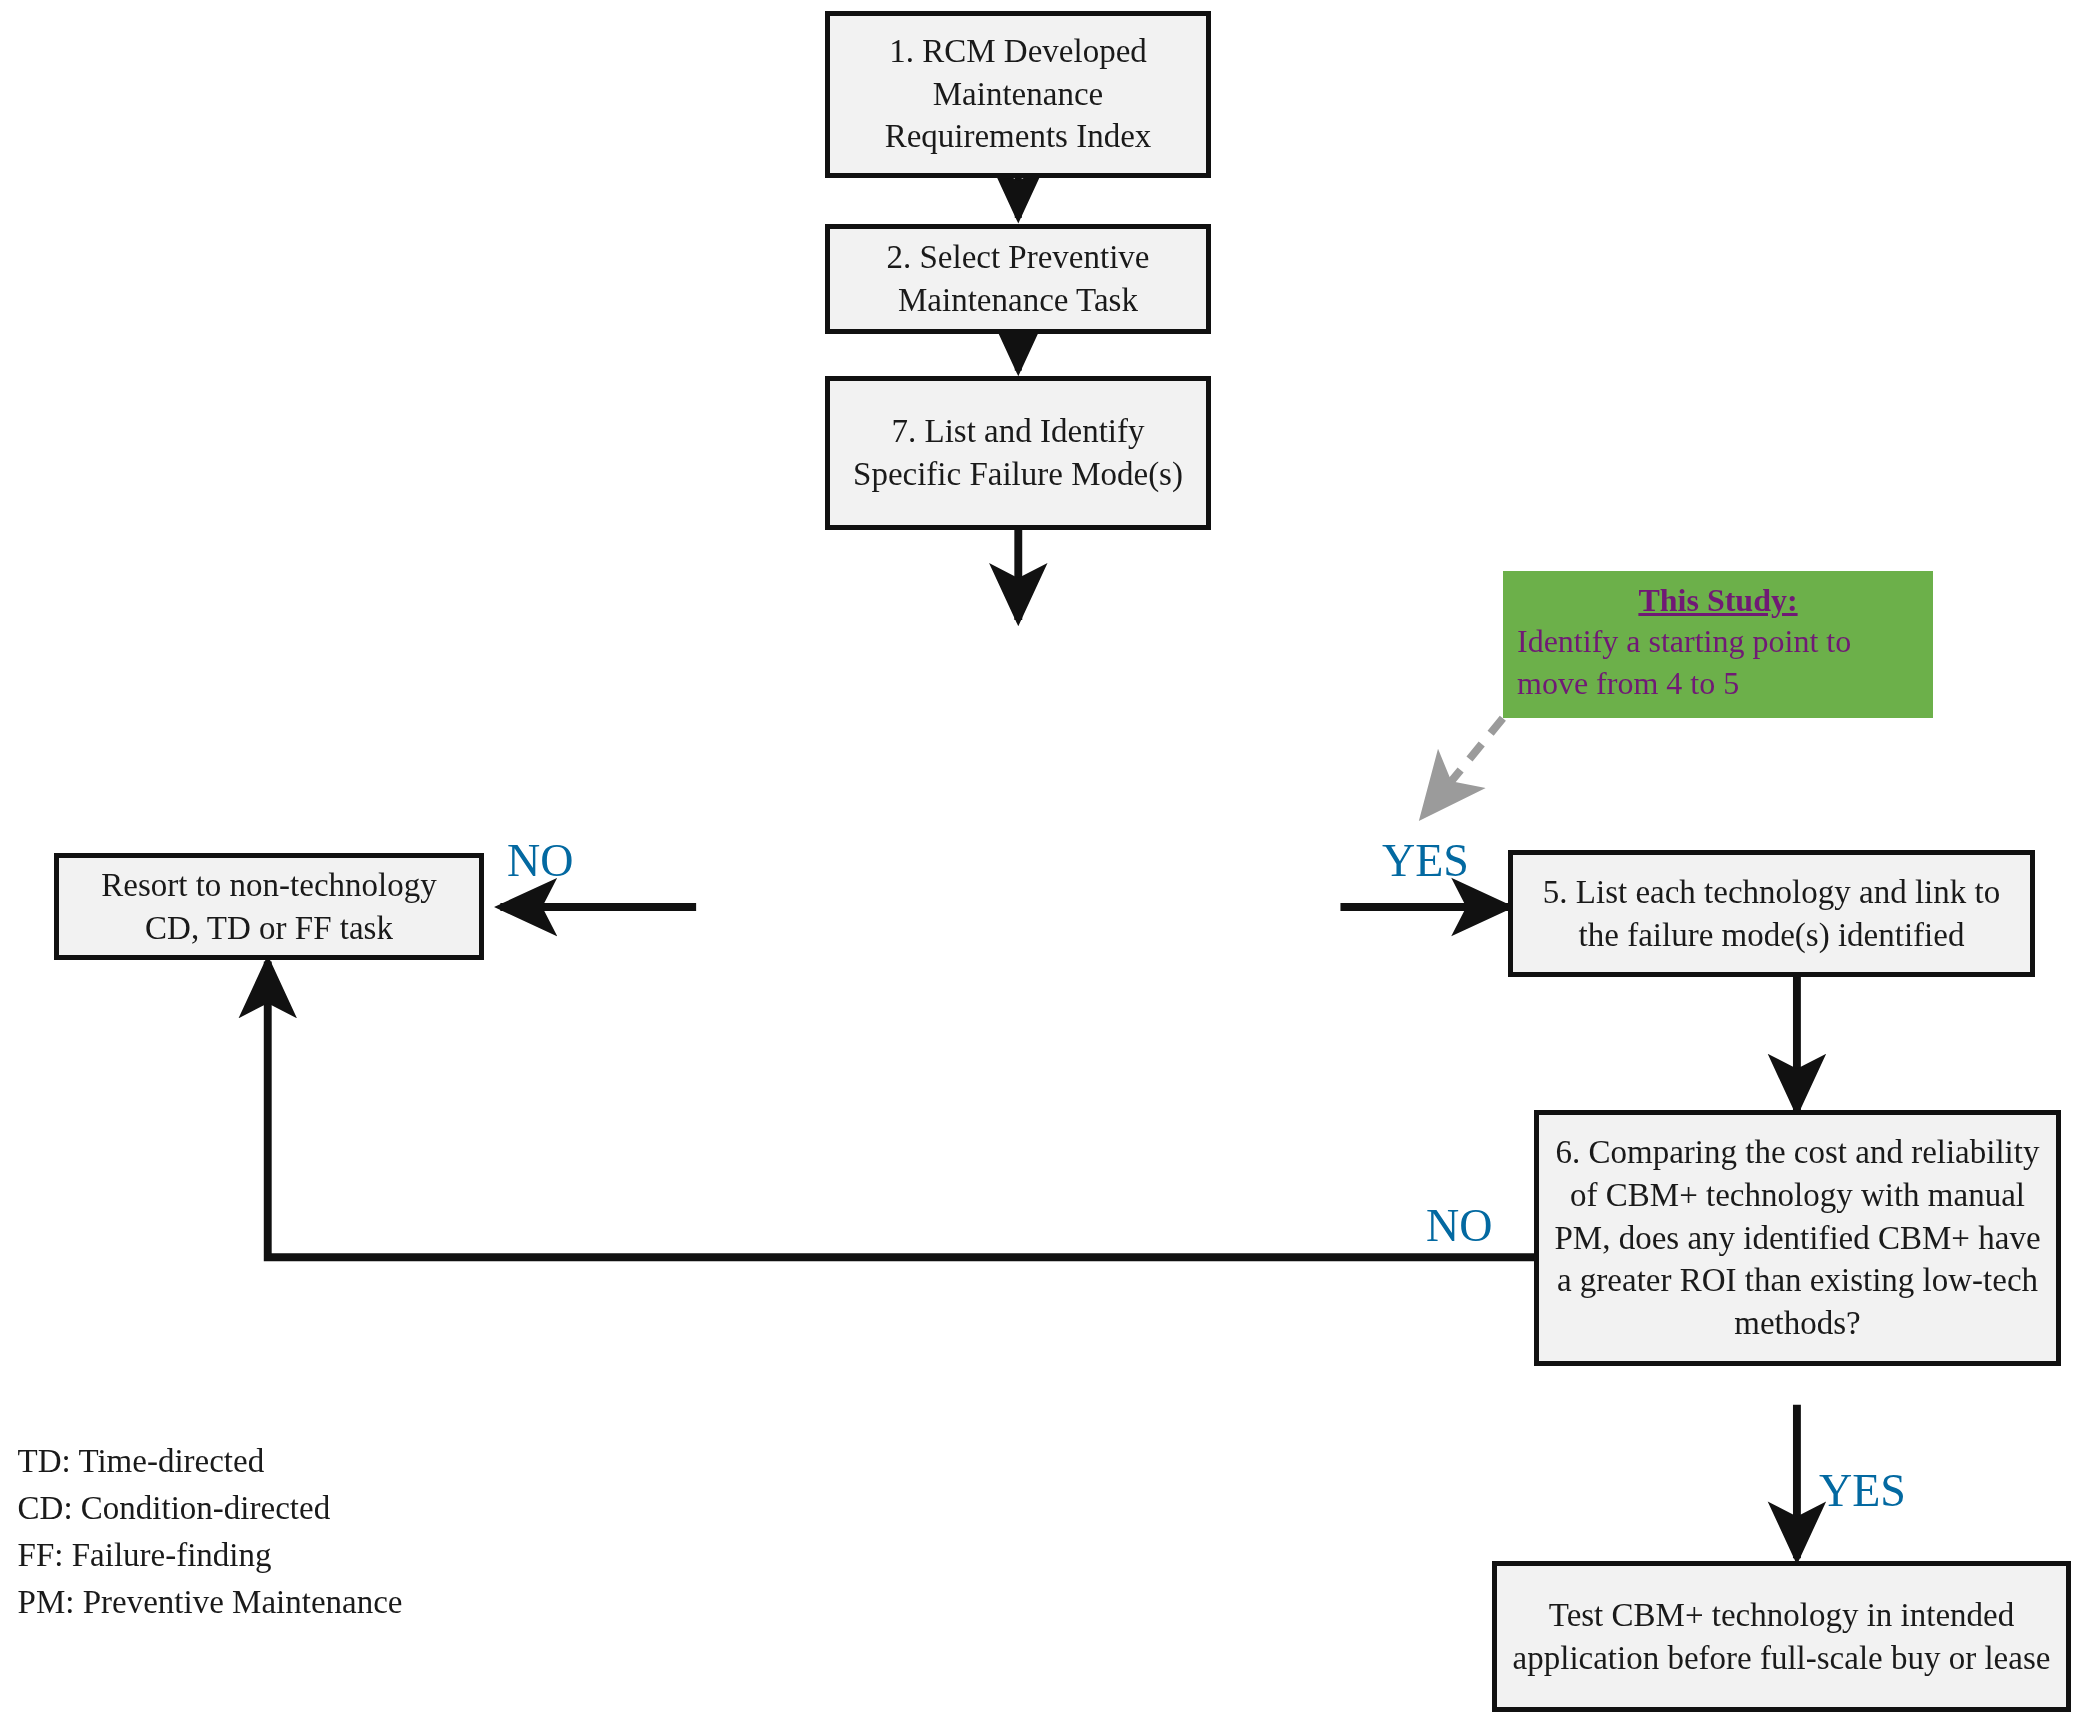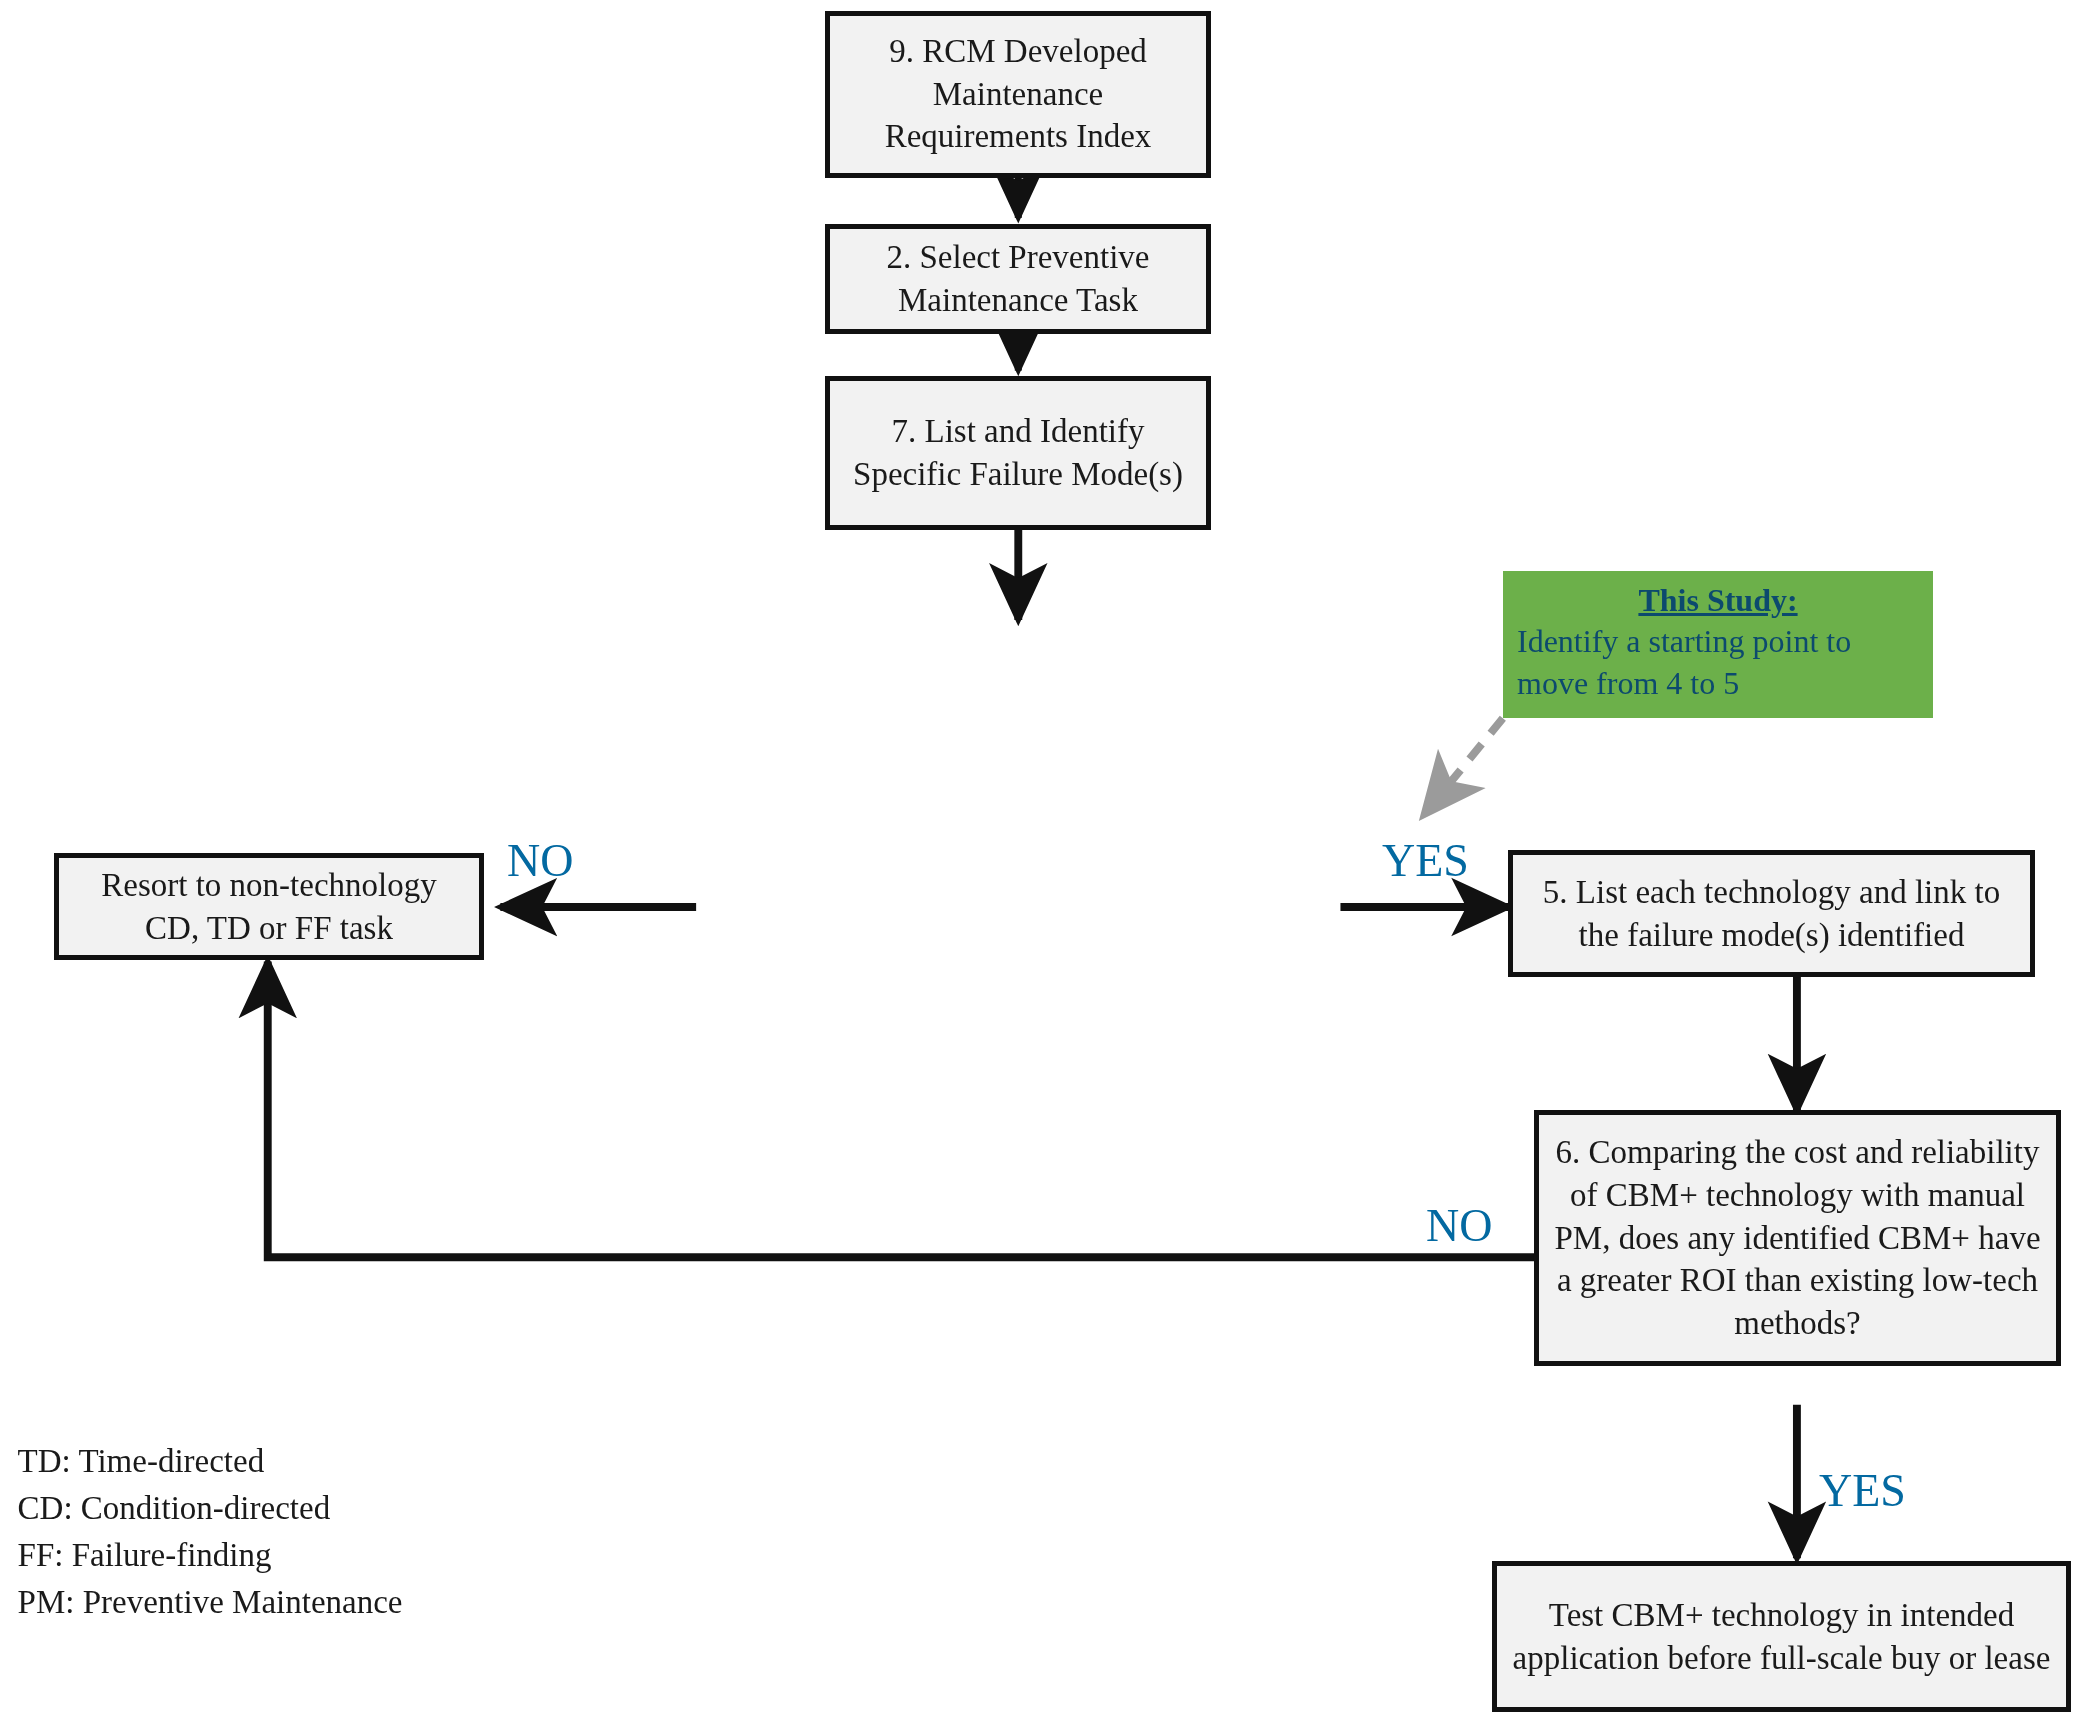--- a/index.html
+++ b/index.html
@@ -37,21 +37,21 @@
   }
 
   .green-note{
     position:absolute;
     box-sizing:border-box;
     background:#6CB04A;
     border:0;
     font-size:32px;
     line-height:1.30;
     padding:8.8px 14px 10.5px 14px;
-    color:#0c4a6e;
+    color:#701a75;
   }
   .green-note .hdr{display:block;text-align:center;font-weight:bold;text-decoration:underline;}
   .green-note .body{display:block;text-align:left;}
 
   .edge-label{
     position:absolute;
     font-size:46px;
     line-height:1;
     white-space:nowrap;
     color:#0369a1;
@@ -95,21 +95,21 @@
     <line x1="2047" y1="1090" x2="2047" y2="1265" stroke="#111111" stroke-width="9" marker-end="url(#arrowSolid)"></line>
 
     <polyline points="1748,1432 305,1432 305,1095" fill="none" stroke="#111111" stroke-width="9" marker-end="url(#arrowSolid)"></polyline>
 
     <line x1="2047" y1="1600" x2="2047" y2="1775" stroke="#111111" stroke-width="9" marker-end="url(#arrowSolid)"></line>
 
     <line x1="1712" y1="818" x2="1622" y2="928" stroke="#9B9B9B" stroke-width="9" stroke-dasharray="22 16" marker-end="url(#arrowDash)"></line>
   </svg>
 
   <div class="node" style="left:825px; top:10.5px; width:386px; height:167px;">
-    <span class="txt">9. RCM Developed Maintenance Requirements Index</span>
+    <span class="txt">1. RCM Developed Maintenance Requirements Index</span>
   </div>
 
   <div class="node" style="left:825px; top:224px; width:386px; height:110px;">
     <span class="txt">2. Select Preventive Maintenance Task</span>
   </div>
 
   <div class="node" style="left:825px; top:376px; width:386px; height:154px;">
     <span class="txt">7. List and Identify Specific Failure Mode(s)</span>
   </div>
 

